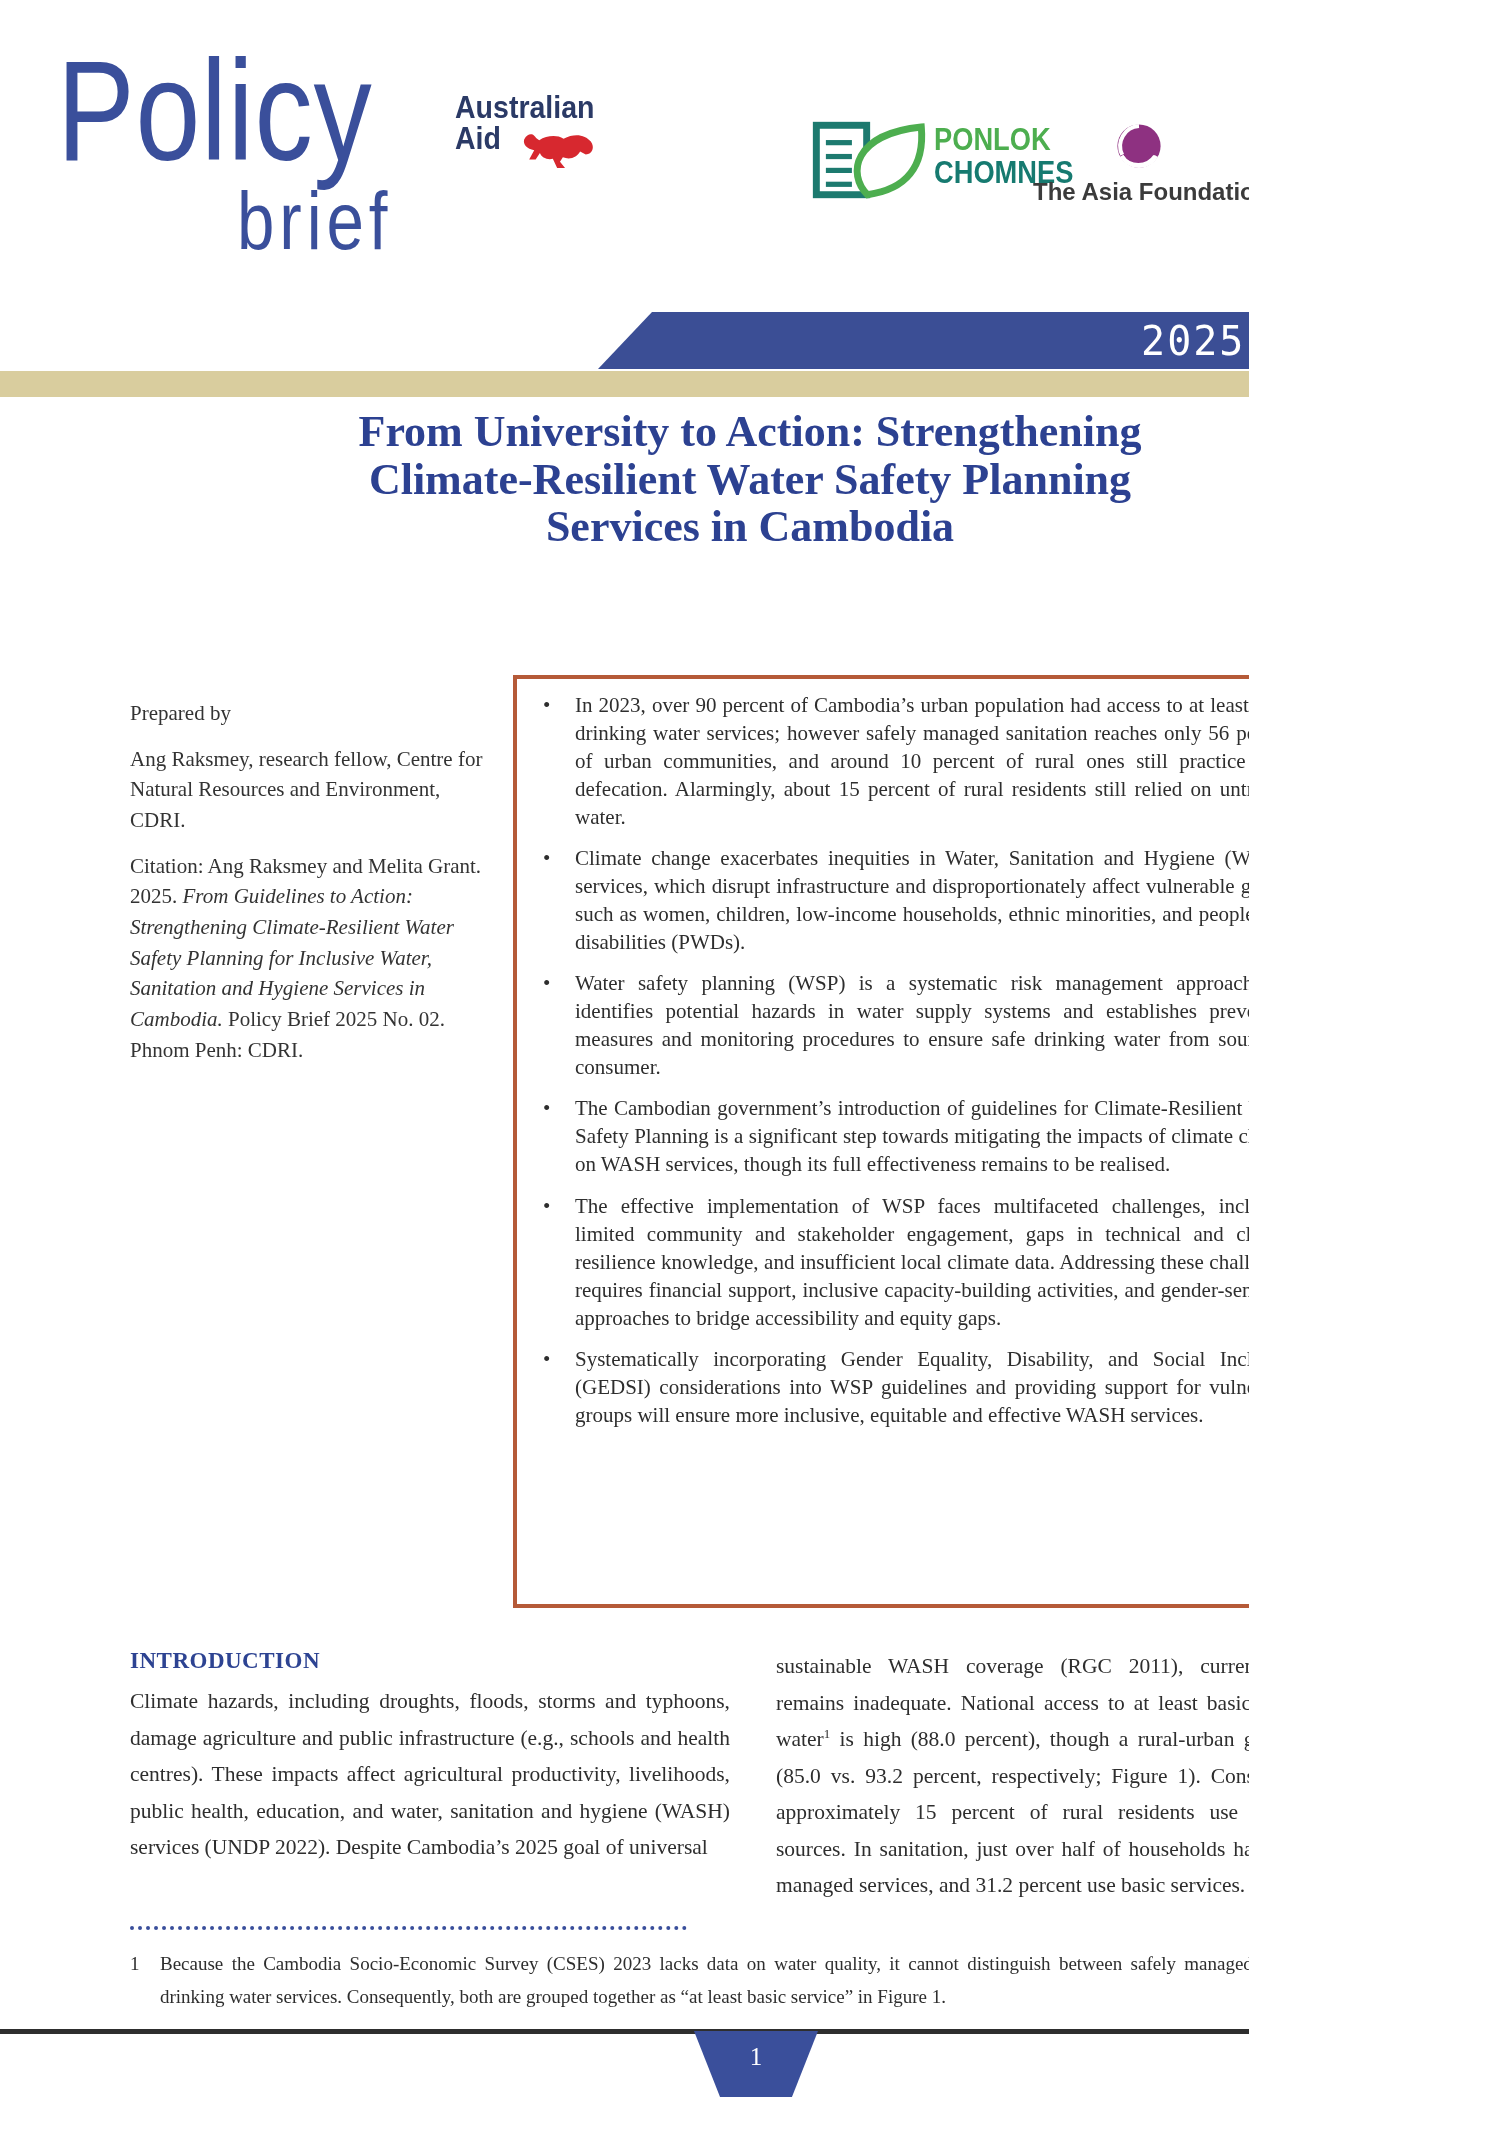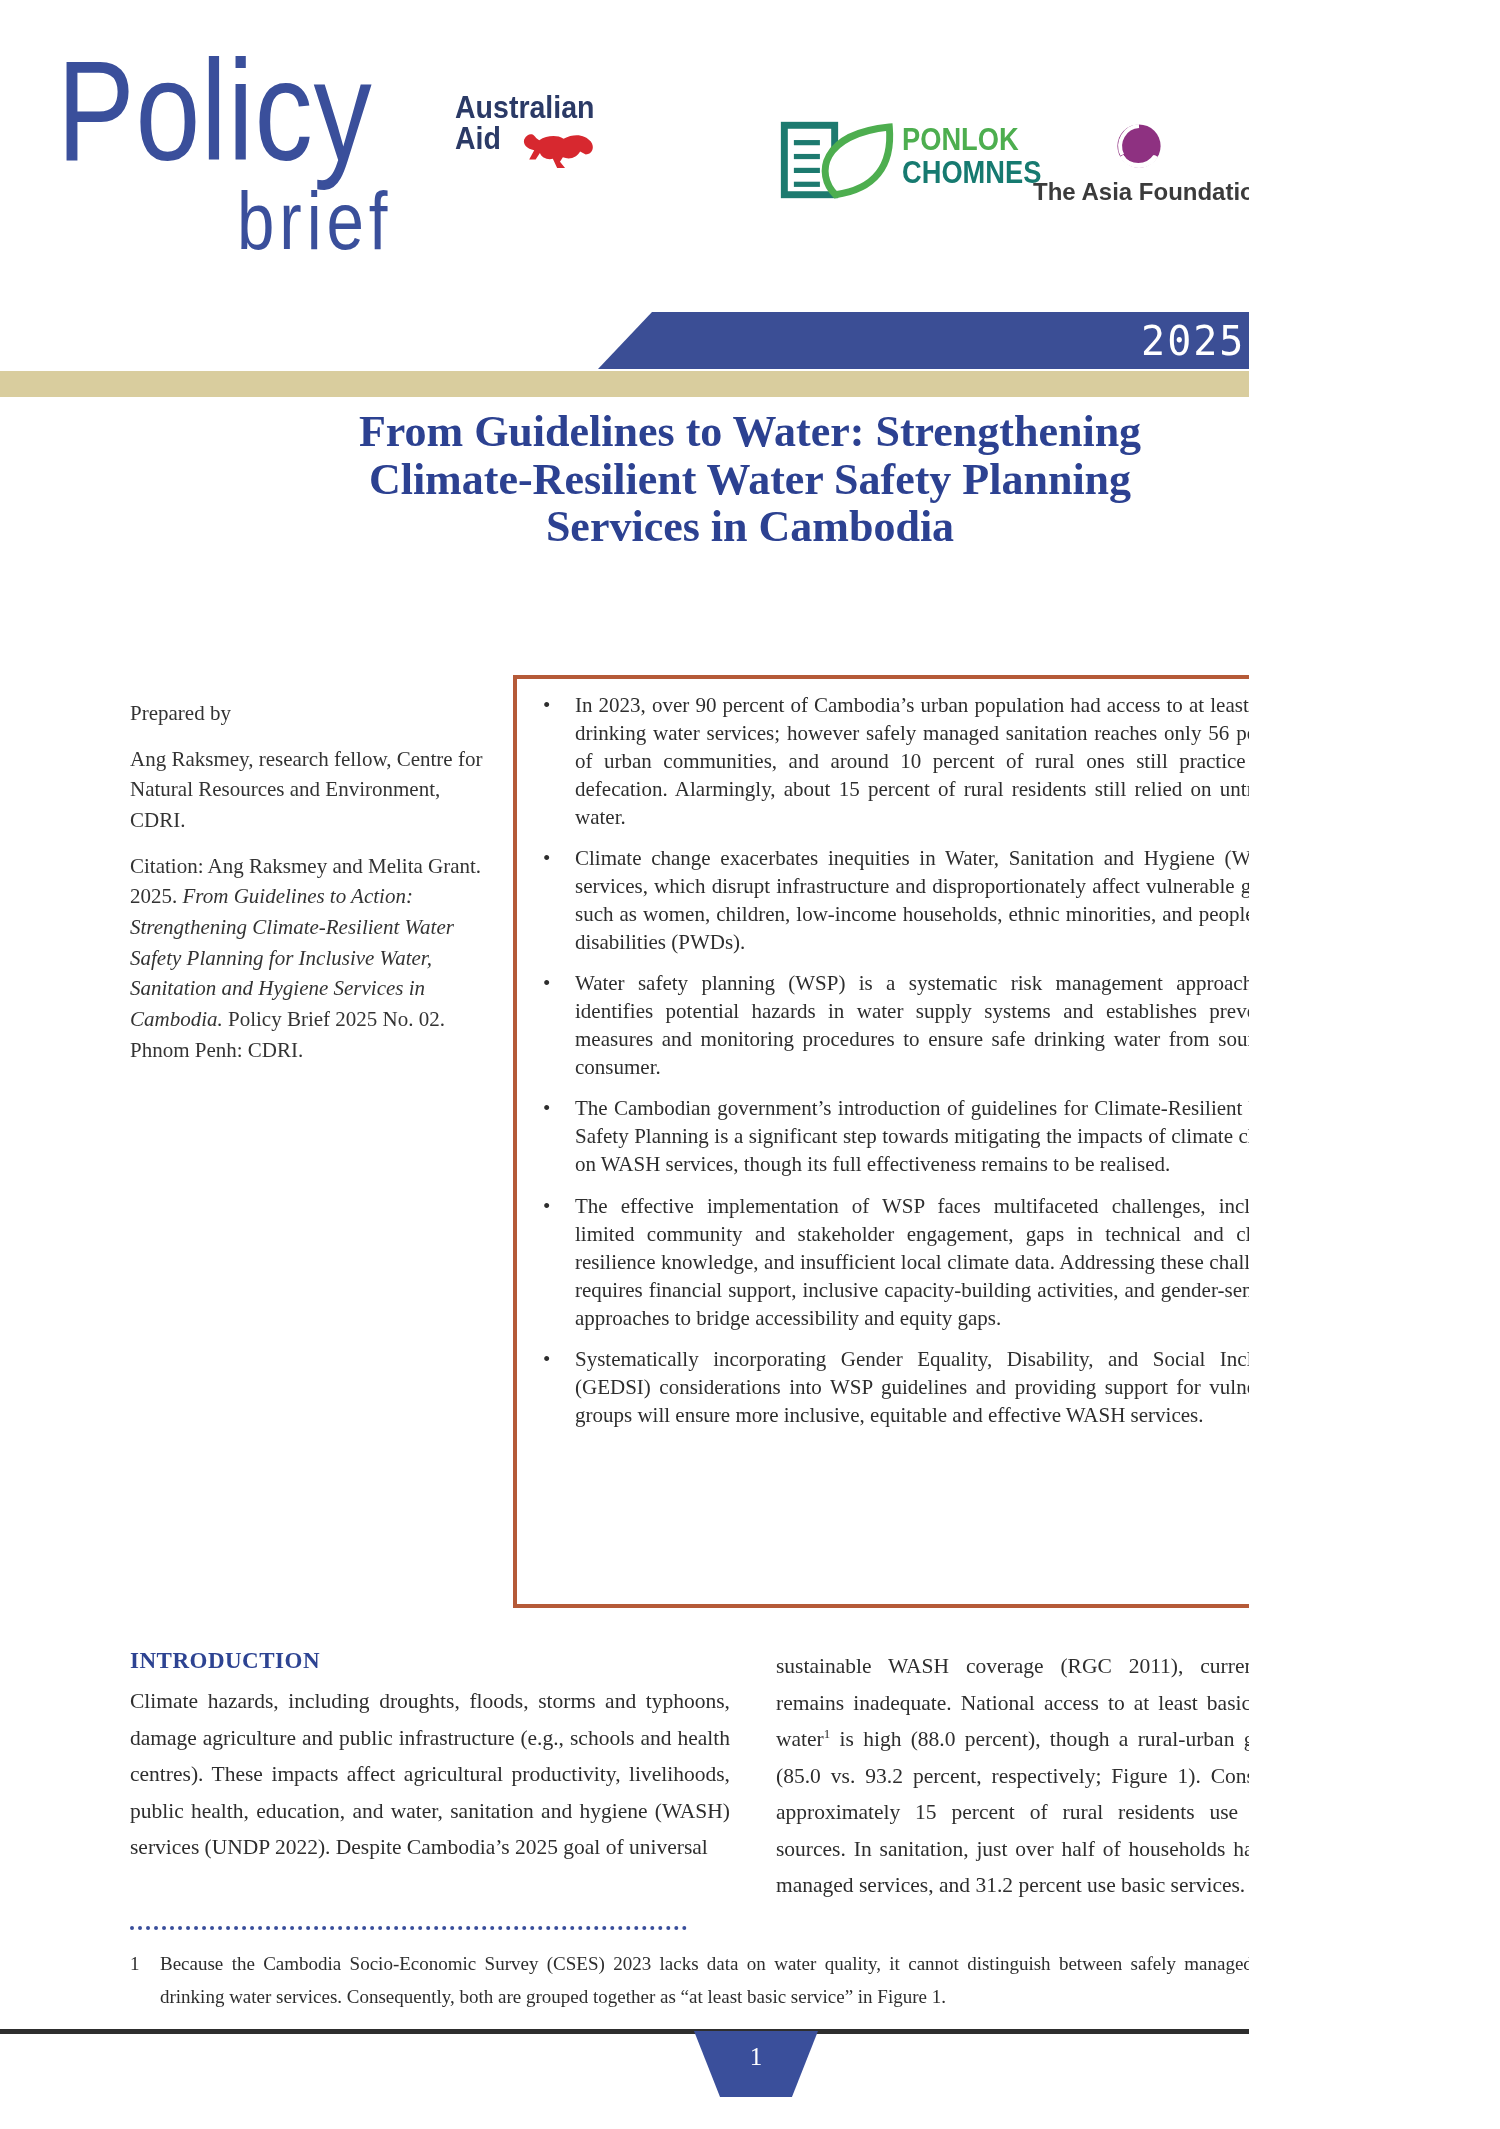--- a/index.html
+++ b/index.html
@@ -129,21 +129,21 @@
       <div>Australian</div>
       <div>Aid</div>
     </div>
     <span class="aa-kangaroo">
       <svg width="86" height="58" viewBox="0 0 120 80">
         <path fill="#d7282f" d="M10 35 C14 28 20 26 24 30 C26 32 27 34 31 36 C41 30 55 28 65 34 C80 26 95 28 103 38 C109 46 105 56 96 56 L88 52 C84 60 74 64 64 60 L60 66 L67 75 L56 75 L50 62 C42 64 34 60 32 54 L26 63 L17 63 L24 50 C14 48 8 42 10 35 Z"></path>
       </svg>
     </span>
   </div>
 
-  <div class="logo" style="left:780px; top:120px; width:230px; height:85px;">
+  <div class="logo" style="left:812px; top:120px; width:230px; height:85px;">
     <span class="ponlok-icon">
       <svg width="118" height="80" viewBox="0 0 136 92">
         <rect x="5" y="6" width="58" height="80" fill="#ffffff" stroke="#1d7a6f" stroke-width="8"></rect>
         <line x1="16" y1="26" x2="46" y2="26" stroke="#1d7a6f" stroke-width="6"></line>
         <line x1="16" y1="42" x2="46" y2="42" stroke="#1d7a6f" stroke-width="6"></line>
         <line x1="16" y1="58" x2="46" y2="58" stroke="#1d7a6f" stroke-width="6"></line>
         <line x1="16" y1="74" x2="46" y2="74" stroke="#1d7a6f" stroke-width="6"></line>
         <path d="M64 86 C40 62 48 16 126 8 C130 54 108 80 64 86 Z" fill="#ffffff" stroke="#4dae4f" stroke-width="8"></path>
       </svg>
     </span>
@@ -181,21 +181,21 @@
     <div class="cdri-word">CDRI</div>
     <div class="cdri-tagline">Cambodia Development Resource Institute</div>
   </div>
 
   <div class="issue-banner">
     <span>2025, No.02</span>
   </div>
   <div class="tan-band"></div>
 
   <div class="doc-title">
-    <div>From Guidelines to Water: Strengthening</div>
+    <div>From University to Action: Strengthening</div>
     <div>Climate-Resilient Water Safety Planning</div>
     <div>Services in Cambodia</div>
   </div>
 
   <div class="sidebar">
     <p>Prepared by</p>
     <p>Ang Raksmey, research fellow, Centre for Natural Resources and Environment, CDRI.</p>
     <p><span>Citation: Ang Raksmey and Melita Grant. 2025. </span><i>From Guidelines to Action: Strengthening Climate-Resilient Water Safety Planning for Inclusive Water, Sanitation and Hygiene Services in Cambodia.</i><span> Policy Brief 2025 No. 02. Phnom Penh: CDRI.</span></p>
   </div>
 

